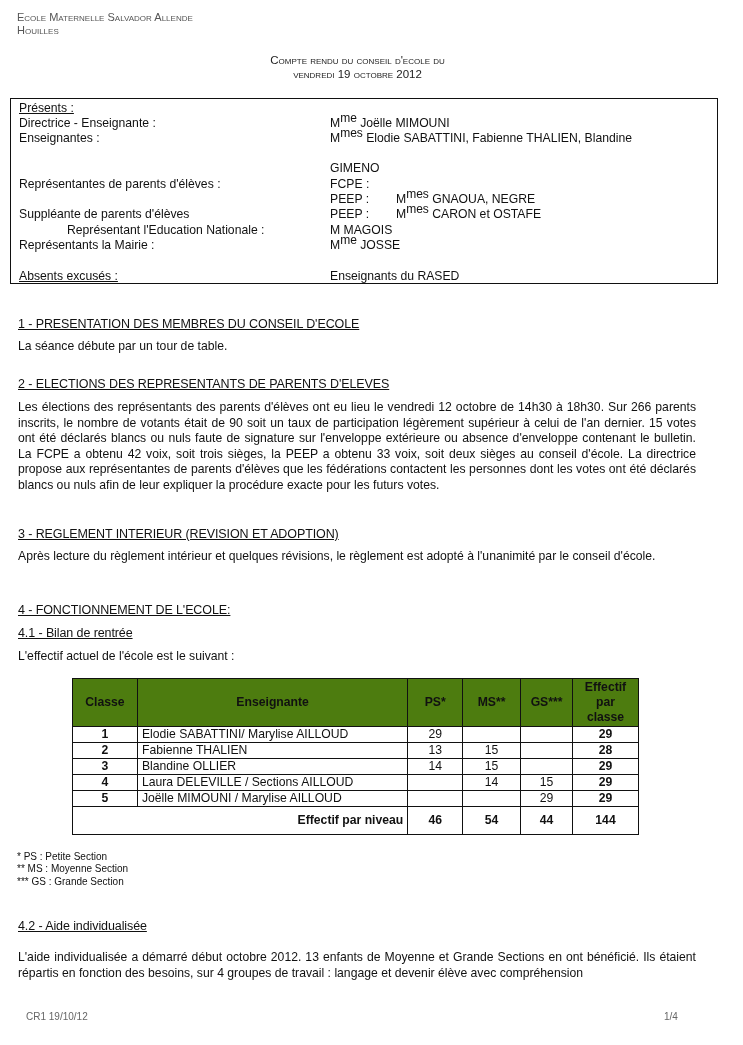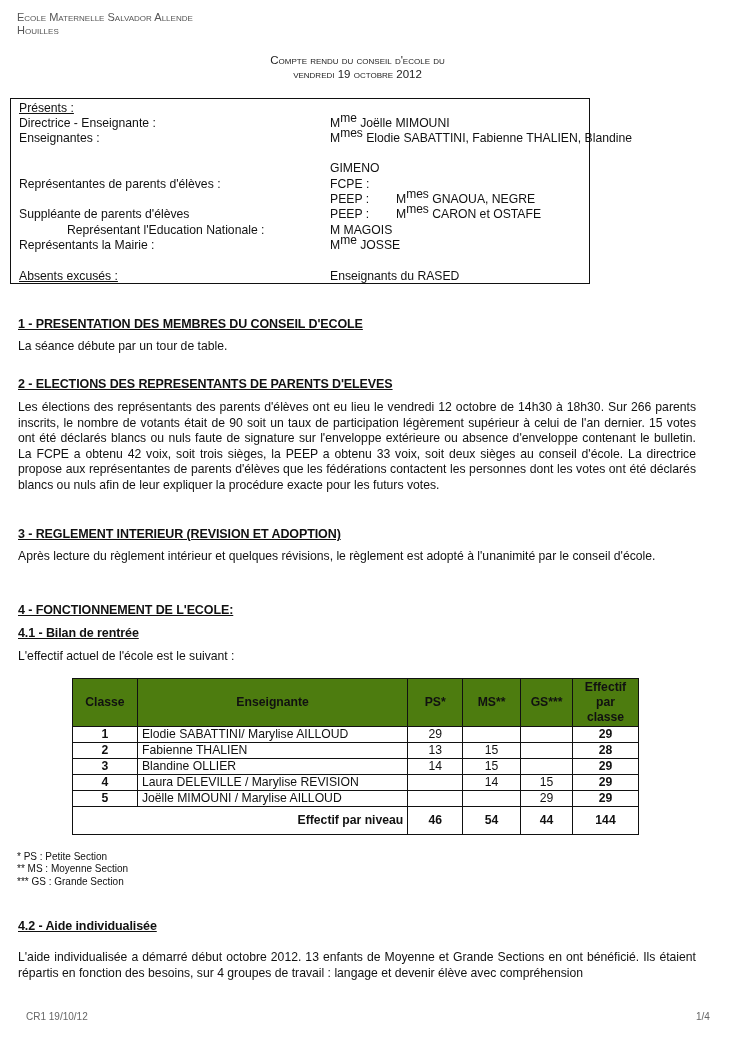--- a/index.html
+++ b/index.html
@@ -1,29 +1,29 @@
 <!DOCTYPE html>
 <html><head>
 <meta charset="utf-8">
 <style>
   html, body { margin:0; padding:0; background:#ffffff; }
   body { width:743px; height:1045px; position:relative; overflow:hidden;
          font-family:"Liberation Sans", sans-serif; color:#111; }
   .abs { position:absolute; }
   .hdr { left:17px; font-size:11px; color:#555; font-variant:small-caps; line-height:13px; }
   .title { left:0; width:715px; text-align:center; font-size:11.5px; font-variant:small-caps; color:#222; line-height:15px; }
-  .box { left:10px; top:98px; width:580px; height:186px; border:1.5px solid #111; box-sizing:border-box; }
+  .box { left:10px; top:98px; width:708px; height:186px; border:1.5px solid #111; box-sizing:border-box; }
   .row { position:absolute; font-size:12.2px; line-height:15px; white-space:nowrap; }
   .lbl { left:8px; }
   .val { left:319px; }
   .org { left:319px; }
   .orgv { left:385px; }
   .u { text-decoration:underline; }
   sup { font-size:12px; vertical-align:5px; line-height:0; }
-  .h2 { left:18px; font-size:12.5px; font-weight:bold; text-decoration:underline; line-height:15px; white-space:nowrap; letter-spacing:-0.1px; }
+  .h2 { left:18px; font-size:12.5px; font-weight:normal; text-decoration:underline; line-height:15px; white-space:nowrap; letter-spacing:-0.1px; }
   .p { left:18px; width:678px; font-size:12.2px; line-height:15.6px; text-align:justify; }
   table.eff { position:absolute; left:72px; top:678px; width:567px; border-collapse:collapse; font-size:12.2px; }
   table.eff td, table.eff th { border:1px solid #111; padding:0 4px; line-height:15px; }
   table.eff th { background:#4d7c0f; font-weight:bold; height:47px; text-align:center; }
   table.eff td.c { text-align:center; }
   table.eff td.b { font-weight:bold; text-align:center; }
   table.eff tr.total td { height:27px; font-weight:bold; }
   .fn { left:17px; font-size:10px; line-height:12.5px; }
   .foot { font-size:10px; color:#666; top:1011px; }
 </style>
@@ -118,21 +118,21 @@
   <tr>
     <td class="b">3</td>
     <td>Blandine OLLIER</td>
     <td class="c">14</td>
     <td class="c">15</td>
     <td class="c"></td>
     <td class="b">29</td>
   </tr>
   <tr>
     <td class="b">4</td>
-    <td>Laura  DELEVILLE / Marylise REVISION</td>
+    <td>Laura  DELEVILLE / Sections AILLOUD</td>
     <td class="c"></td>
     <td class="c">14</td>
     <td class="c">15</td>
     <td class="b">29</td>
   </tr>
   <tr>
     <td class="b">5</td>
     <td>Joëlle MIMOUNI  / Marylise AILLOUD</td>
     <td class="c"></td>
     <td class="c"></td>
@@ -150,13 +150,13 @@
   </table>
 
 <div class="abs fn" style="top:851px;">* PS : Petite Section</div>
 <div class="abs fn" style="top:863px;">** MS : Moyenne Section</div>
 <div class="abs fn" style="top:876px;">*** GS : Grande Section</div>
 
 <div class="abs h2" style="top:919px;">4.2 - Aide individualisée</div>
 <div class="abs p" style="top:950px;">L'aide individualisée a démarré début octobre 2012. 13 enfants de Moyenne et Grande Sections en ont bénéficié. Ils étaient répartis en fonction des besoins, sur 4 groupes de travail : langage et devenir élève avec compréhension</div>
 
 <div class="abs foot" style="left:26px;">CR1 19/10/12</div>
-<div class="abs foot" style="left:664px;margin-left:32px;">1/4</div>
+<div class="abs foot" style="left:664px;">1/4</div>
 
 </body></html>

